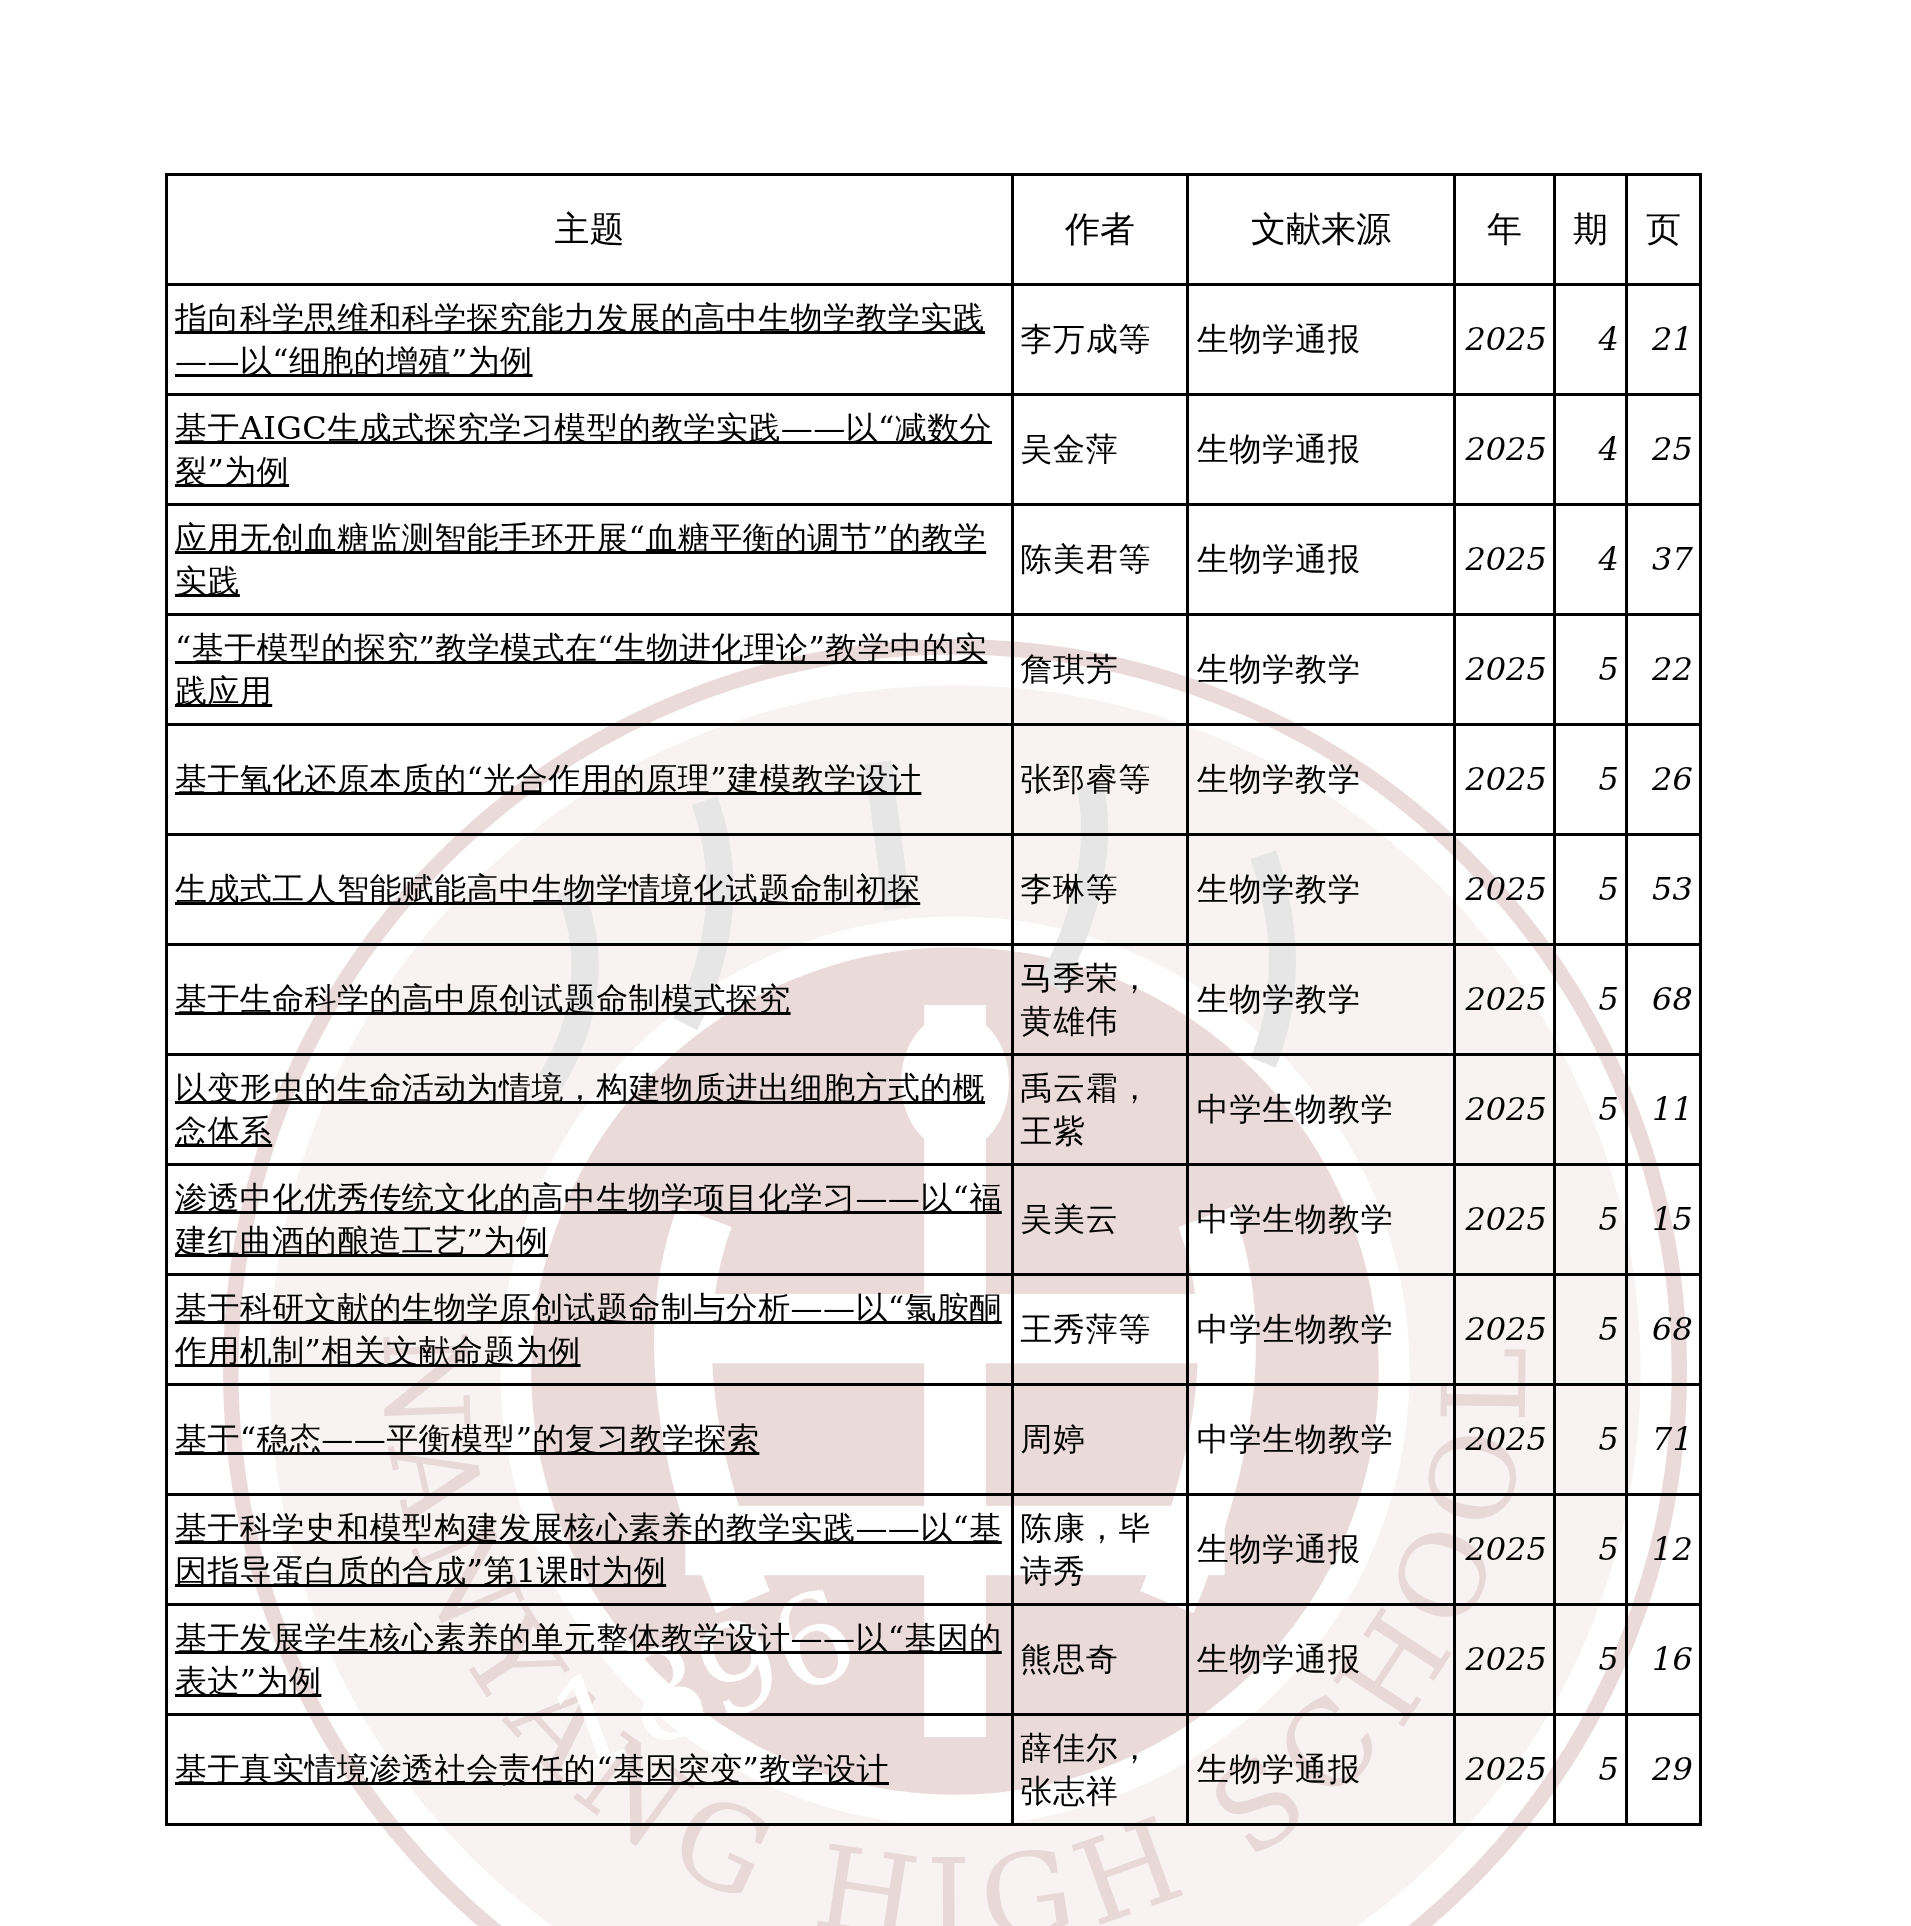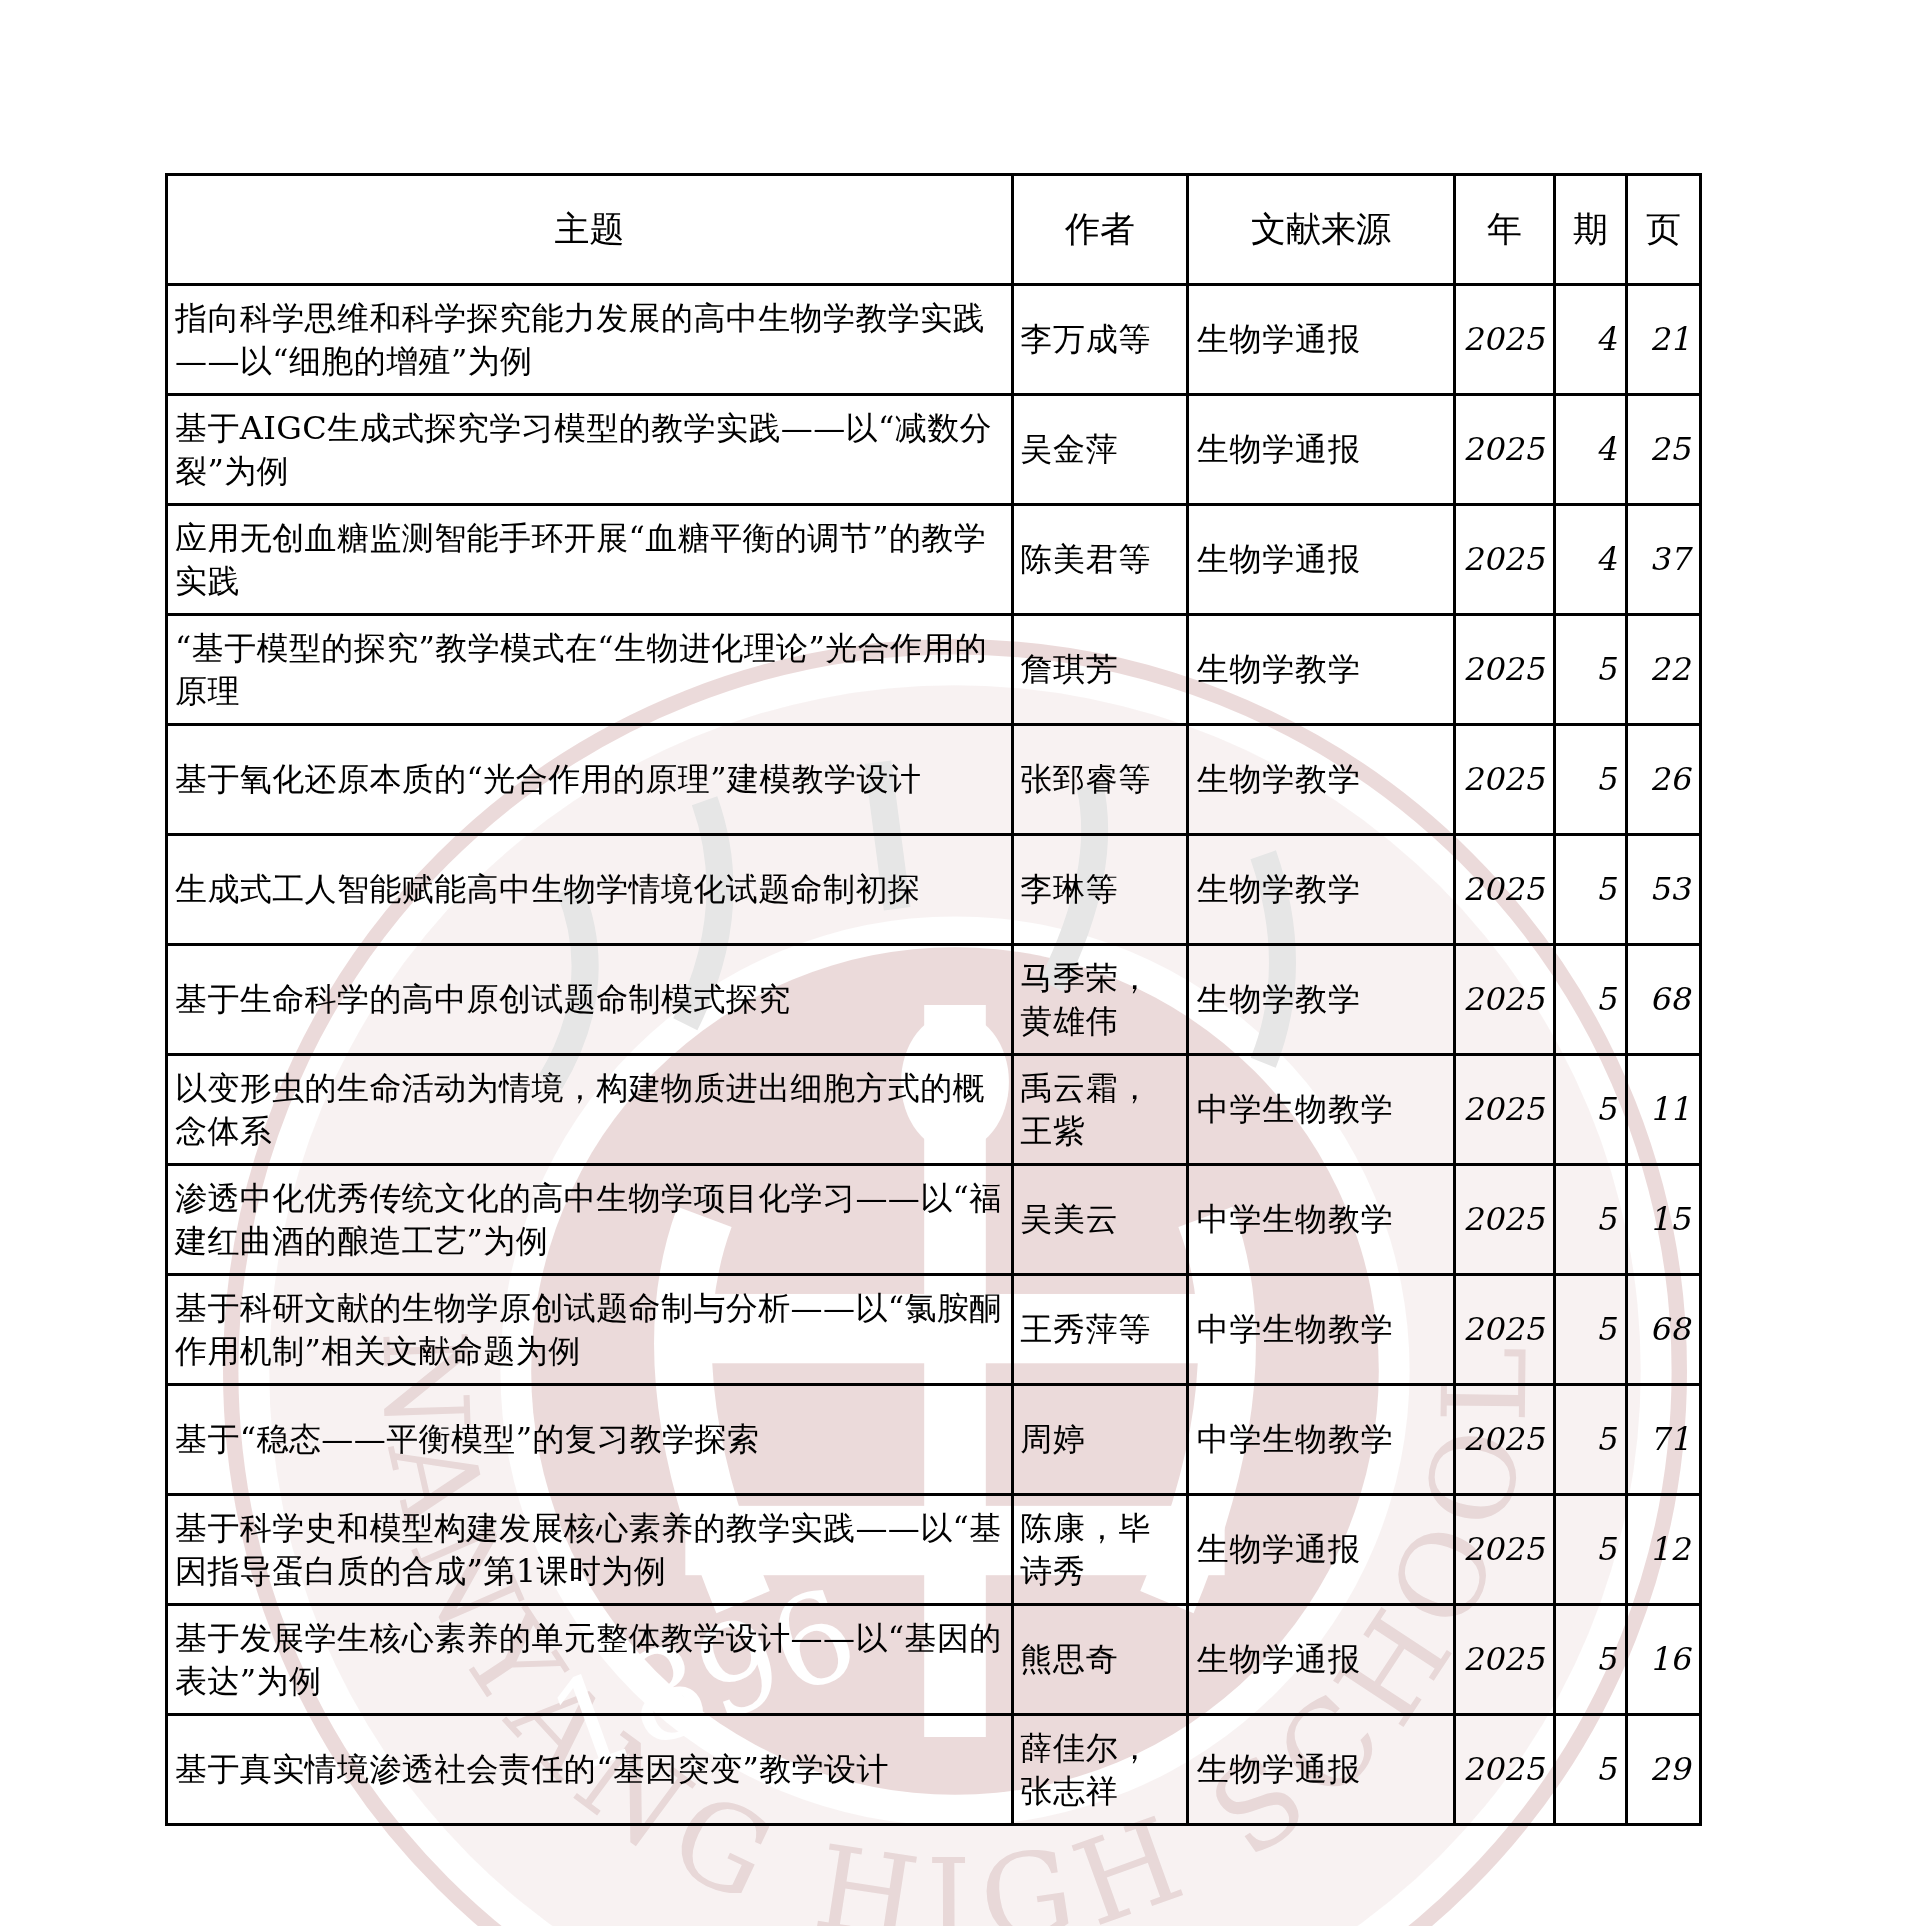--- a/index.html
+++ b/index.html
@@ -42,21 +42,21 @@
     font-weight: normal;
     vertical-align: middle;
     overflow: hidden;
     background: transparent;
   }
   .sheet-table th {
     font-size: 35px;
     text-align: center;
     height: 107px;
   }
-  .sheet-table td.topic { text-align: left; padding-left: 7px; padding-right: 3.9px; letter-spacing: 0.4px; }
+  .sheet-table td.topic { text-align: left; padding-left: 7px; padding-right: 3.9px; letter-spacing: 0.4px; text-decoration: underline; }
   .sheet-table td.author { text-align: left; padding-left: 6.2px; padding-right: 14px; letter-spacing: 0.8px; }
   .sheet-table td.source { text-align: left; padding-left: 7.7px; letter-spacing: 0.8px; }
   .sheet-table td.num { text-align: right; padding-right: 6.2px; padding-left: 1.5px; font-style: italic; }
   col.c-topic { width: 846px; }
   col.c-author { width: 175px; }
   col.c-source { width: 267px; }
   col.c-year { width: 100px; }
   col.c-issue { width: 72px; }
   col.c-page { width: 74px; }
 </style>
@@ -130,21 +130,21 @@
     </tr>
     <tr>
       <td class="topic">应用无创血糖监测智能手环开展“血糖平衡的调节”的教学实践</td>
       <td class="author">陈美君等</td>
       <td class="source">生物学通报</td>
       <td class="num">2025</td>
       <td class="num">4</td>
       <td class="num">37</td>
     </tr>
     <tr>
-      <td class="topic">“基于模型的探究”教学模式在“生物进化理论”光合作用的原理</td>
+      <td class="topic">“基于模型的探究”教学模式在“生物进化理论”教学中的实践应用</td>
       <td class="author">詹琪芳</td>
       <td class="source">生物学教学</td>
       <td class="num">2025</td>
       <td class="num">5</td>
       <td class="num">22</td>
     </tr>
     <tr>
       <td class="topic">基于氧化还原本质的“光合作用的原理”建模教学设计</td>
       <td class="author">张郅睿等</td>
       <td class="source">生物学教学</td>

